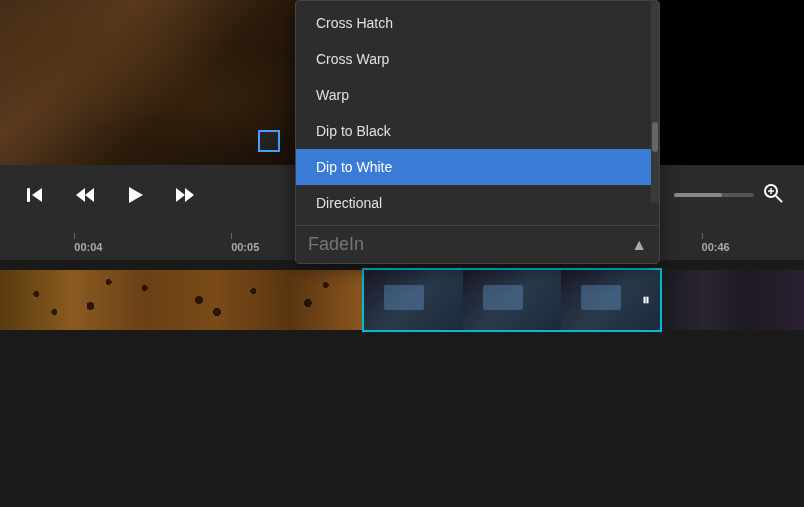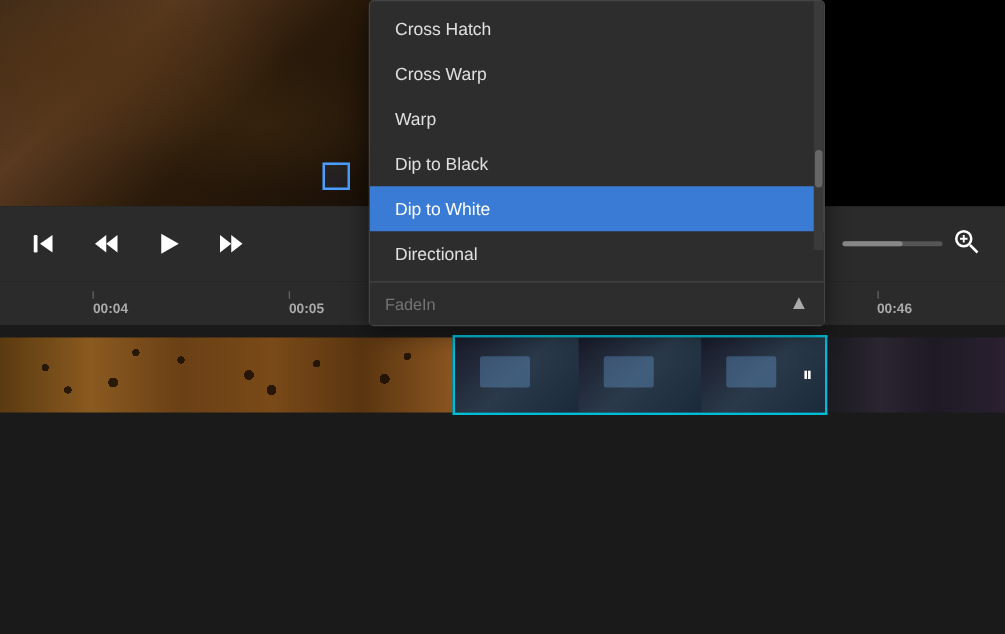--- a/index.html
+++ b/index.html
@@ -296,21 +296,21 @@
       display: flex;
       align-items: center;
       background: #2d2d2d;
     }
 
     .dropdown-search-input {
       flex: 1;
       background: transparent;
       border: none;
       color: #3b82f6;
-      font-size: 13px;
+      font-size: 18px;
       outline: none;
     }
 
     .dropdown-collapse-btn {
       color: #aaa;
       cursor: pointer;
       font-size: 16px;
     }
   </style>
 </head>

